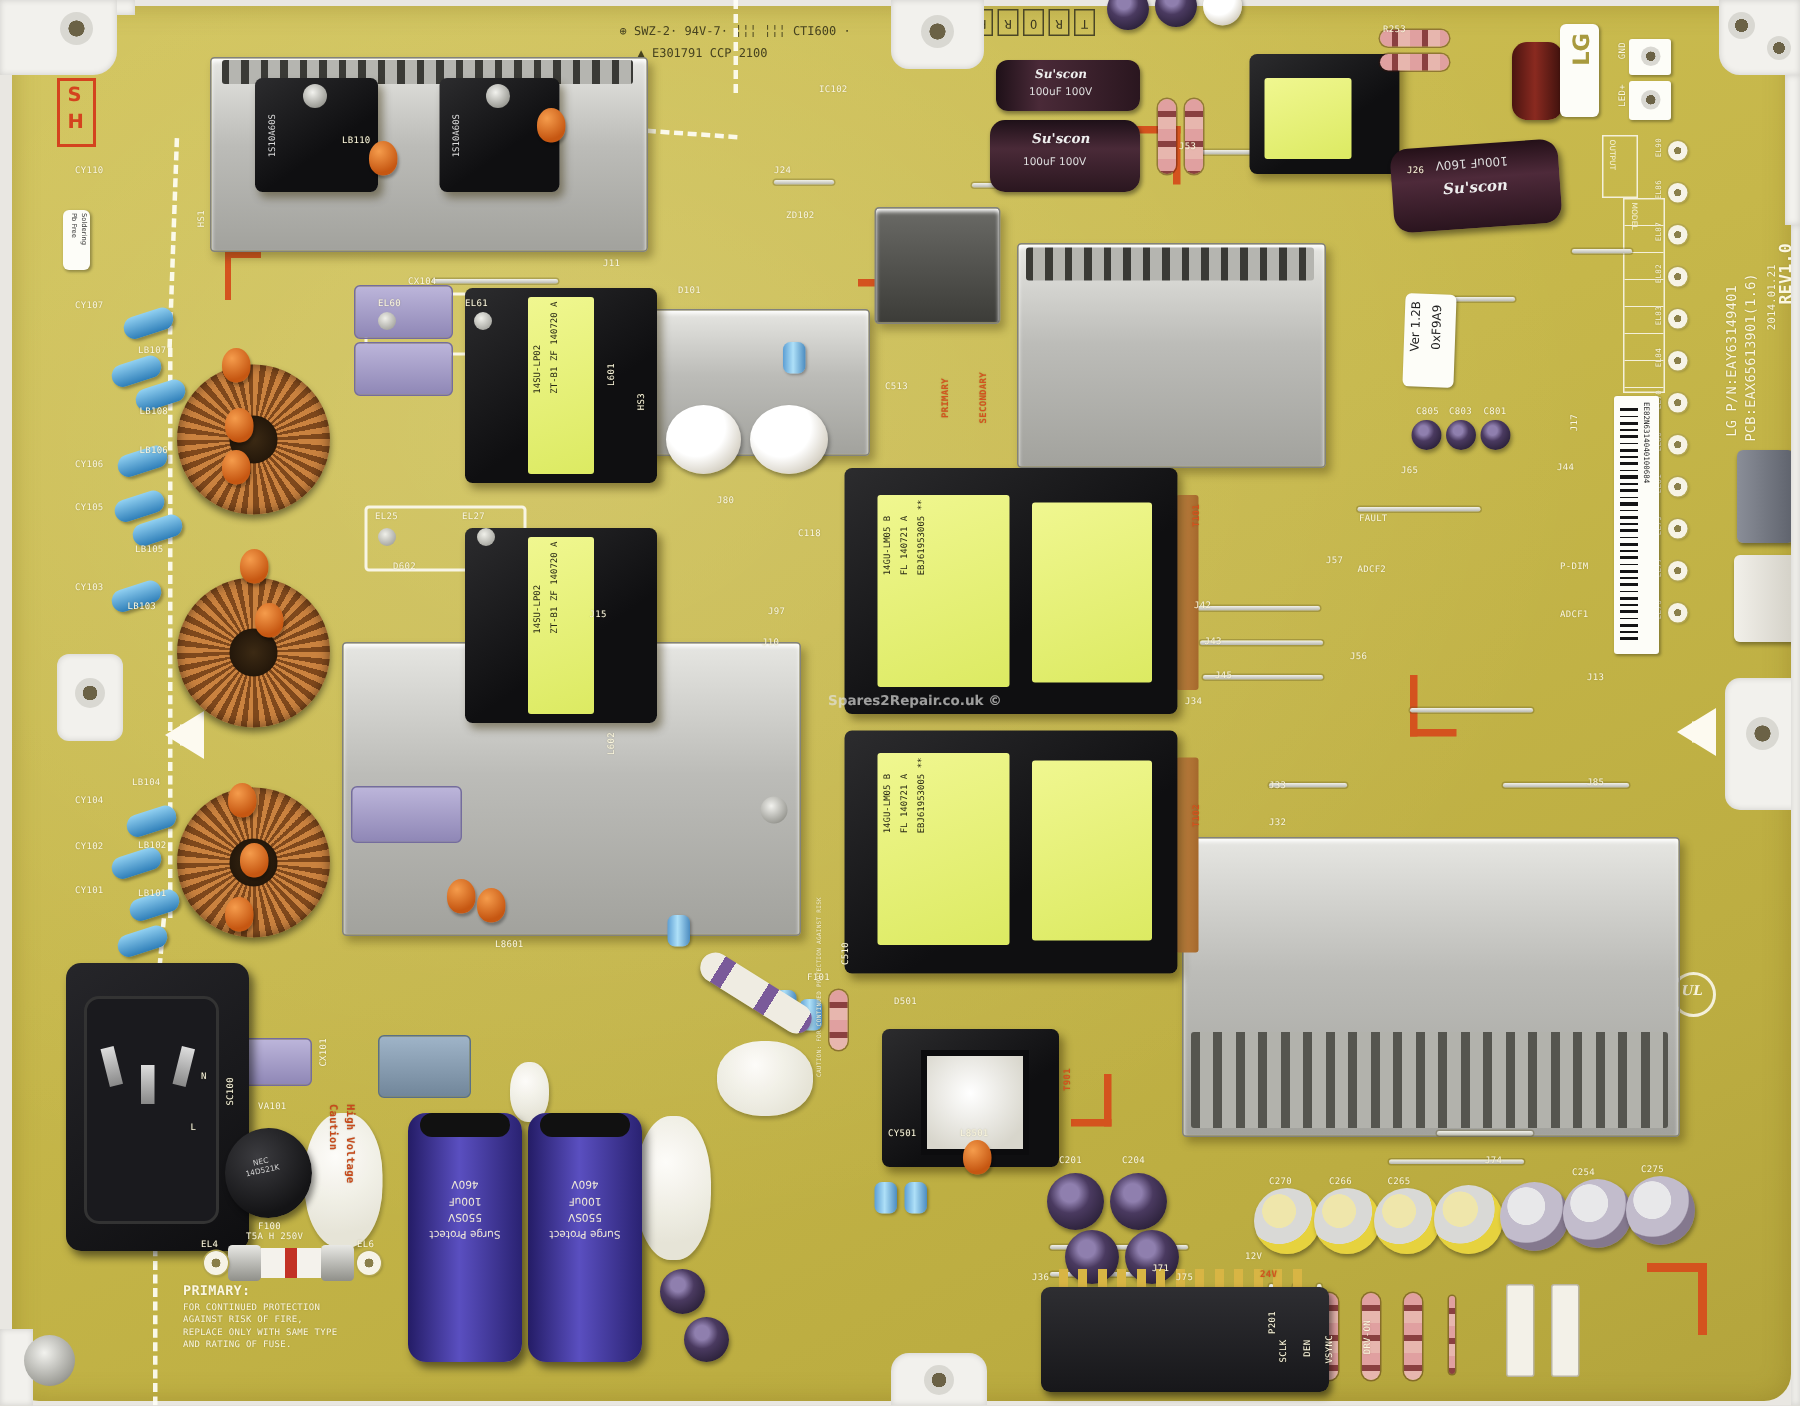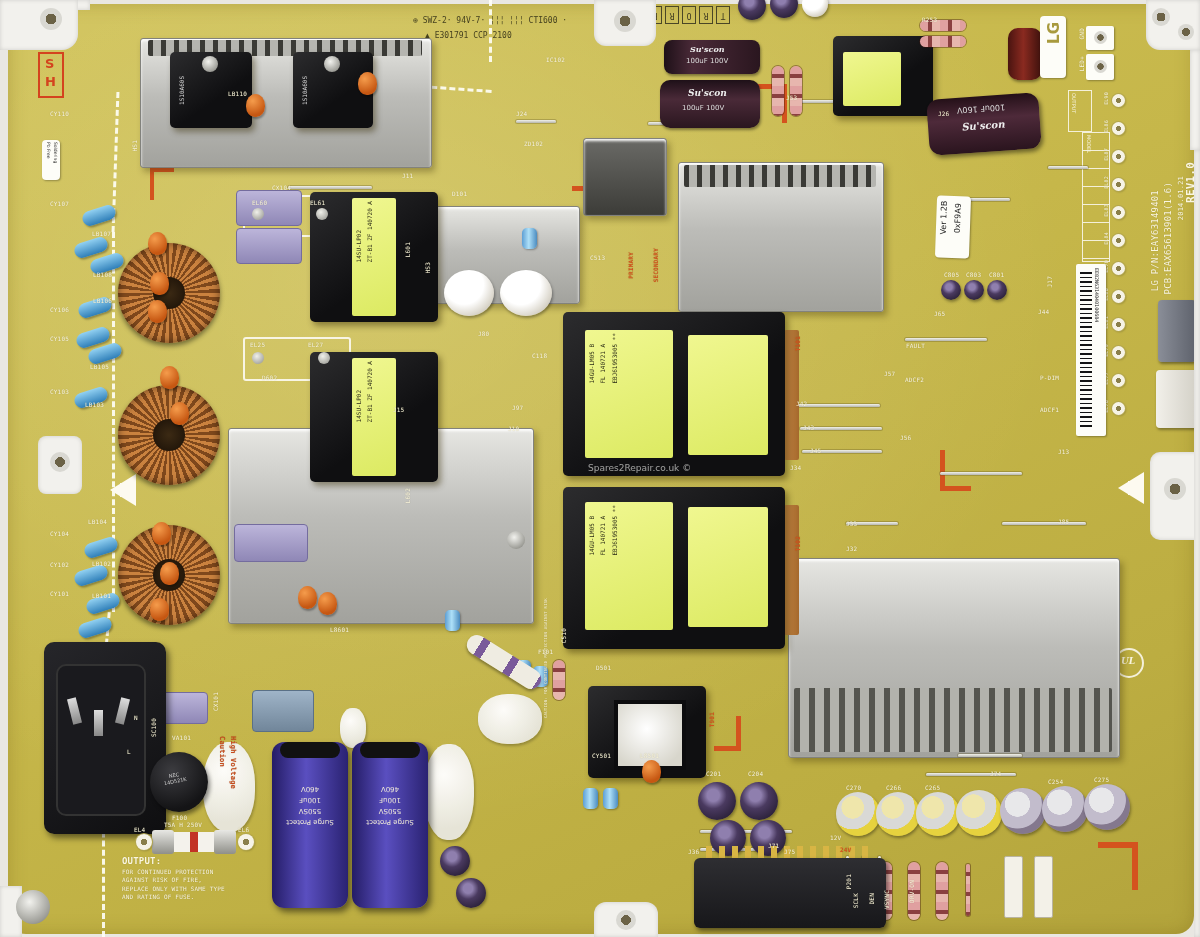--- a/index.html
+++ b/index.html
@@ -274,21 +274,21 @@
     <div style="position:absolute;left:0;top:2px;width:22px;height:24px;background:linear-gradient(180deg,#e8e8e4,#8f8f89);border-radius:3px;"></div>
     <div style="position:absolute;left:22px;top:4px;width:40px;height:20px;background:#f4f2ec;"></div>
     <div style="position:absolute;left:38px;top:4px;width:8px;height:20px;background:#c23225;"></div>
     <div style="position:absolute;left:62px;top:2px;width:22px;height:24px;background:linear-gradient(180deg,#e8e8e4,#8f8f89);border-radius:3px;"></div>
   </div>
   <div class="tp" style="left:136px;top:834px;width:16px;height:16px;"></div>
   <div class="tp" style="left:238px;top:834px;width:16px;height:16px;"></div>
   <span class="rl" style="left:172px;top:814px;">F100</span>
   <span class="rl" style="left:164px;top:821px;">T5A H 250V</span>
 
-  <span class="rl" style="left:122px;top:856px;font-size:9px;font-weight:bold;">OUTPUT:</span>
+  <span class="rl" style="left:122px;top:856px;font-size:9px;font-weight:bold;">PRIMARY:</span>
   <span class="rl pre" style="left:122px;top:868px;font-size:6px;line-height:1.4;">FOR CONTINUED PROTECTION
 AGAINST RISK OF FIRE,
 REPLACE ONLY WITH SAME TYPE
 AND RATING OF FUSE.</span>
 
   <span class="rl v" style="left:543px;top:598px;font-size:4px;opacity:.9;max-height:120px;overflow:hidden;">CAUTION: FOR CONTINUED PROTECTION AGAINST RISK OF FIRE, REPLACE ONLY WITH SAME TYPE AND RATING OF FUSE.</span>
 
   <div class="abs" style="left:462px;top:652px;width:84px;height:20px;border-radius:10px;z-index:35;transform:rotate(32deg);background:repeating-linear-gradient(90deg,#efece2 0 12px,#7a5a9a 12px 20px,#efece2 20px 34px);box-shadow:1px 2px 3px rgba(0,0,0,.35);"></div>
   <div class="resv" style="left:553px;top:660px;height:40px;"></div>
 
@@ -516,21 +516,21 @@
 
   <div class="abs" style="left:38px;top:52px;width:22px;height:42px;border:2px solid #d4431e;z-index:25;">
     <span class="pre" style="position:absolute;left:5px;top:1px;color:#d4431e;font-weight:bold;font-size:13px;line-height:1.35;">S
 H</span>
   </div>
   <div class="sticker" style="left:42px;top:140px;width:18px;height:40px;">
     <span class="vtextcw pre" style="position:absolute;left:2px;top:2px;font-size:4.5px;color:#333;line-height:1.5;">Pb Free
 Soldering</span>
   </div>
 
-  <span class="wm" style="left:588px;top:463px;">Spares2Repair.co.uk ©</span>
+  <span class="wm" style="left:552px;top:463px;font-weight:bold;">Spares2Repair.co.uk ©</span>
 
   <div class="tab" style="left:0;top:0;width:90px;height:10px;"></div>
   <div class="tab" style="left:0;top:0;width:78px;height:50px;border-radius:0 0 16px 0;"></div>
   <div class="hole" style="left:40px;top:8px;width:22px;height:22px;"></div>
   <div class="tab" style="left:594px;top:0;width:62px;height:46px;border-radius:0 0 12px 12px;"></div>
   <div class="hole" style="left:614px;top:10px;width:22px;height:22px;"></div>
   <div class="tab" style="left:1146px;top:0;width:54px;height:50px;border-radius:0 0 0 14px;"></div>
   <div class="hole" style="left:1152px;top:8px;width:18px;height:18px;"></div>
   <div class="hole" style="left:1178px;top:24px;width:16px;height:16px;"></div>
   <div class="tab" style="left:38px;top:436px;width:44px;height:58px;border-radius:8px;"></div>

